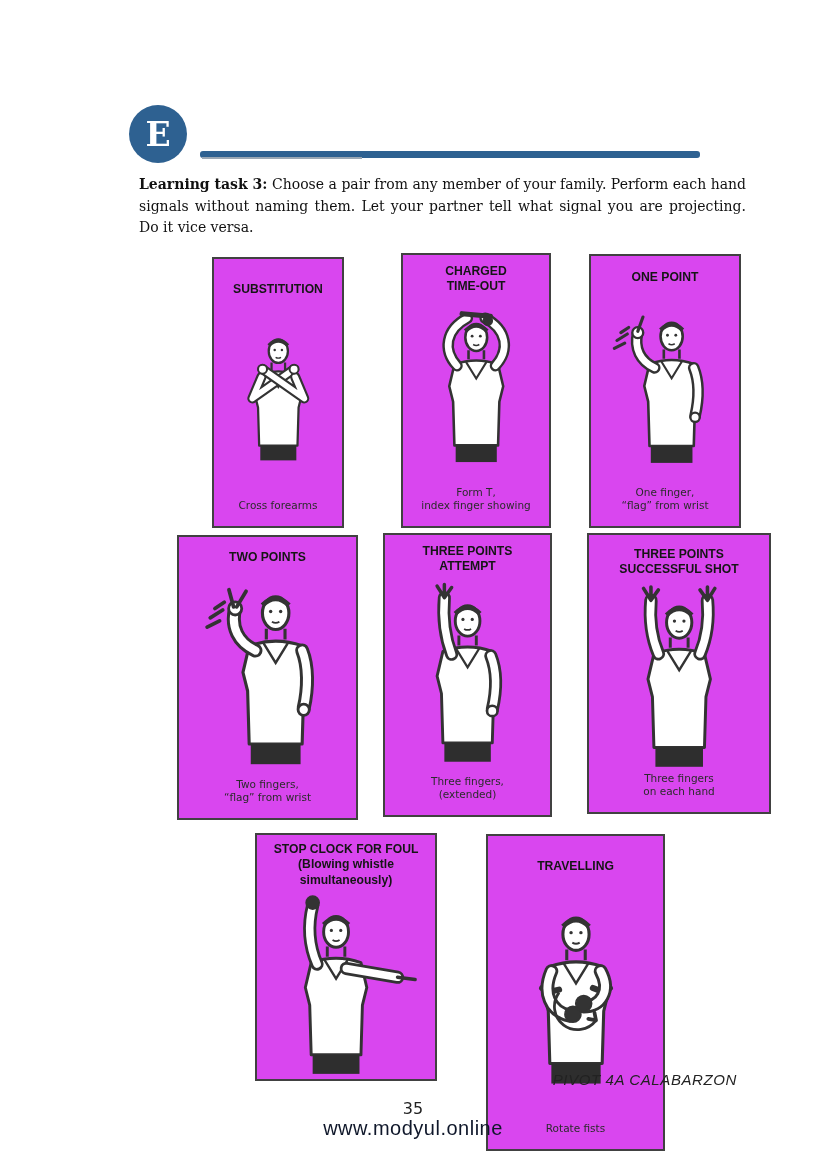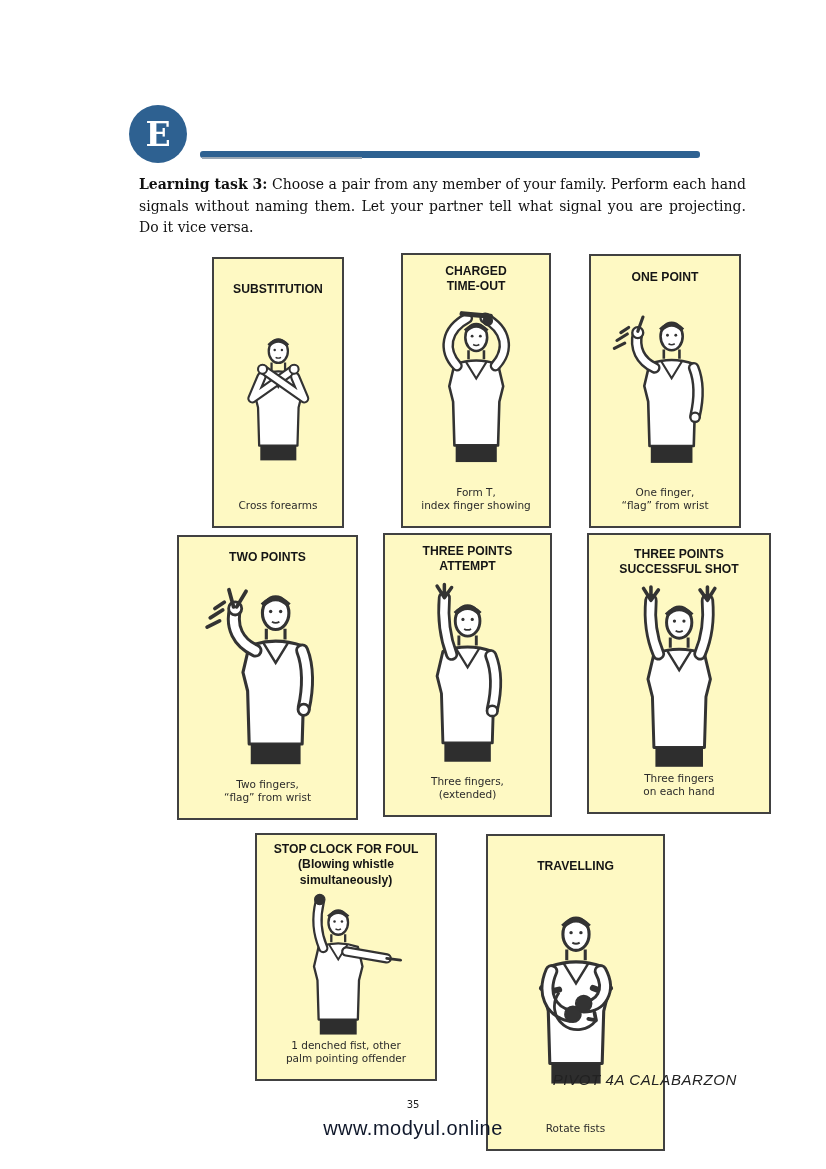--- a/index.html
+++ b/index.html
@@ -11,36 +11,36 @@
          background:#2e6191;display:flex;align-items:center;justify-content:center;}
   .badge span{color:#fff;font-family:"DejaVu Serif",serif;font-weight:bold;font-size:33px;line-height:1;}
   .rule{position:absolute;left:200px;top:151px;width:500px;height:7px;background:#2e6191;border-radius:3px;}
   .rule::after{content:"";position:absolute;left:2px;top:6px;width:160px;height:2px;background:#9aa7b4;}
 
   .task{position:absolute;left:128px;top:163px;width:607px;margin:11px;
         font-size:14px;line-height:21.5px;text-align:justify;color:#111;}
   .task b{font-weight:bold;}
 
   
-  .card{position:absolute;box-sizing:border-box;background:#fef9c3;border:2px solid #414141;
+  .card{position:absolute;box-sizing:border-box;background:#d946ef;border:2px solid #414141;
         display:flex;flex-direction:column;align-items:center;}
   .card-title{width:100%;font-family:"Liberation Sans",sans-serif;font-weight:700;color:#151515;
         font-size:13.5px;line-height:1.13;text-align:center;white-space:pre-line;
         transform:scaleX(.9);transform-origin:center;}
   .card-caption{width:100%;font-family:"DejaVu Sans",sans-serif;font-size:10.5px;line-height:1.25;
         text-align:center;white-space:pre-line;color:#2b2b2b;padding-bottom:14px;}
   .fig{flex:1 1 auto;width:88%;min-height:0;margin:1px 0;}
   .pt24{padding-top:22px;} .pt8{padding-top:8px;} .pt13{padding-top:13px;} .pt12{padding-top:12px;}
   .pt11{padding-top:11px;} .pt6{padding-top:6px;}
 
   
   .source{position:absolute;right:89px;top:1071px;font-family:"Liberation Sans",sans-serif;
           font-style:italic;font-size:15px;letter-spacing:.6px;color:#222;}
   .pagenum{position:absolute;left:0;top:1099px;width:826px;text-align:center;
-           font-family:"DejaVu Sans",sans-serif;font-size:10px;color:#222;}
+           font-family:"DejaVu Sans",sans-serif;font-size:16px;color:#222;}
   .watermark{position:absolute;left:0;top:1117px;width:826px;text-align:center;
            font-family:"Liberation Sans",sans-serif;font-size:20px;letter-spacing:.5px;color:#0f172a;}
 
   svg .tube-d{fill:none;stroke:#333;stroke-width:9;stroke-linecap:round;stroke-linejoin:round;}
   svg .tube-w{fill:none;stroke:#fff;stroke-width:5.2;stroke-linecap:round;stroke-linejoin:round;}
   svg .thin{fill:none;stroke:#333;stroke-width:2.4;stroke-linecap:round;}
   svg .hand{fill:#fff;stroke:#333;stroke-width:1.8;}
   svg .fist{fill:#333;stroke:#333;stroke-width:1;}
 </style>
 </head>
@@ -183,22 +183,20 @@
       <g transform="translate(-7,6)">
           <use href="#ref-body"></use>
         </g>
       <path class="tube-d" d="M30 52 C24 38 24 24 27 12"></path>
         <path class="tube-w" d="M30 52 C24 38 24 24 27 12"></path>
       <circle class="fist" cx="27" cy="10" r="4.5"></circle>
       <path class="tube-d" d="M50 55 L85 61"></path>
         <path class="tube-w" d="M50 55 L85 61"></path>
       <path class="thin" d="M85 61 L97 62.5" stroke-width="3"></path>
     </svg>
-    <figcaption class="card-caption">1 denched fist, other
-palm pointing offender</figcaption>
   </figure>
 
   <figure class="card" style="left:446px;top:818px;width:179px;height:317px">
     <div class="card-title pt24">TRAVELLING</div>
     <svg class="fig" viewBox="0 0 100 130" preserveAspectRatio="xMidYMid meet">
       <use href="#ref-body"></use>
       <path d="M28 59 Q33 62 39 60 M61 59 Q67 62 72 59" stroke="#333" stroke-width="4" fill="none" stroke-linecap="round"></path>
       <path class="tube-d" d="M34 48 C28 62 33 74 46 77"></path>
         <path class="tube-w" d="M34 48 C28 62 33 74 46 77"></path>
       <path class="tube-d" d="M66 48 C73 61 66 71 55 71"></path>

